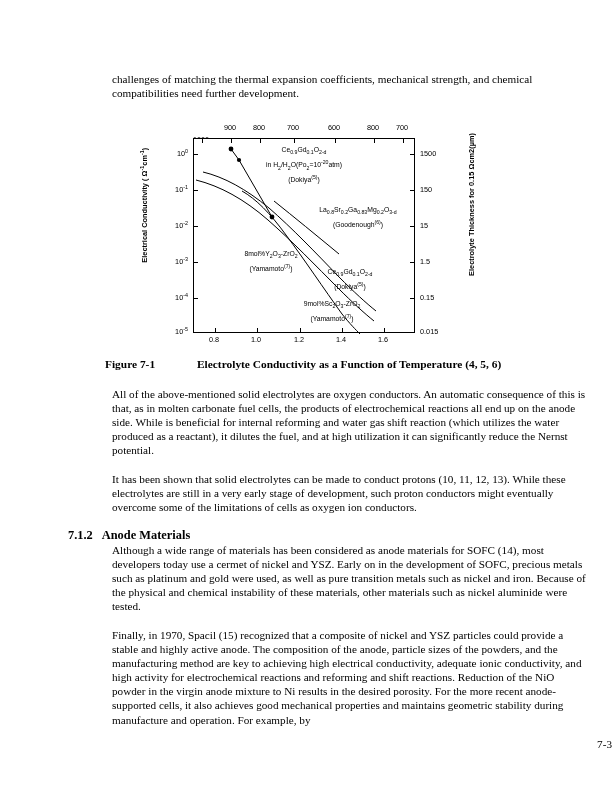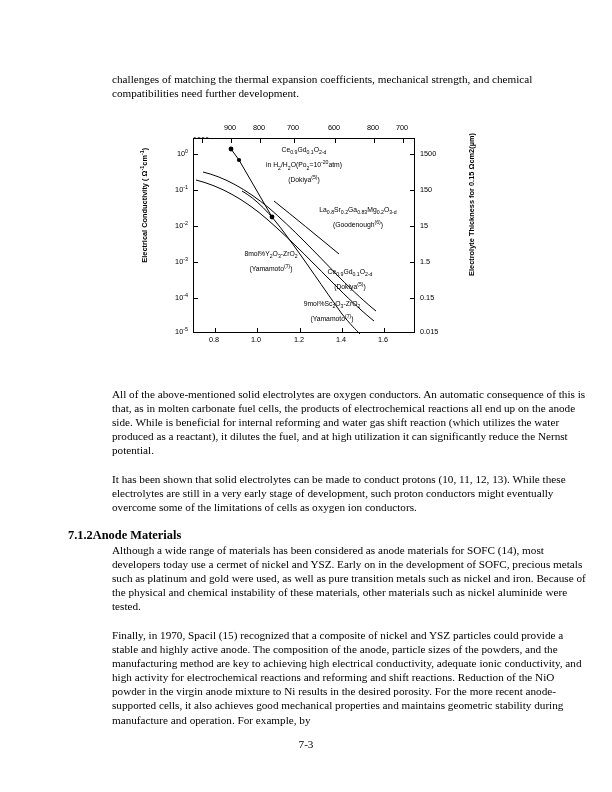--- a/index.html
+++ b/index.html
@@ -26,36 +26,36 @@
     margin-left: 44px;
   }
   .heading {
     position: absolute;
     left: 68px;
     width: 478px;
     font-size: 12.4px;
     font-weight: bold;
     line-height: 15px;
   }
-  .heading .num { }
+  .heading .num { margin-right: 9px; }
   .fig-caption {
     position: absolute;
     left: 68px;
     width: 478px;
     font-size: 11.4px;
     font-weight: bold;
     text-align: left;
   }
   .fig-caption .cap-label { display: inline-block; width: 92px; margin-left: 37px; }
   .page-num {
     position: absolute;
     left: 0;
     width: 612px;
     top: 738px;
-    text-align: center;
+    text-align: right;
     font-size: 11.2px;
   }
 
   
   .figure {
     position: absolute;
     left: 115px;
     top: 112px;
     width: 370px;
     height: 240px;
@@ -330,20 +330,23 @@
       <span style="left:148px;">1.4</span>
       <span style="left:190px;">1.6</span>
     </div>
 
 
     <div class="yaxis-title">Electrical Conductivity ( <b>Ω</b><sup>-1</sup>cm<sup>-1</sup>)</div>
 
     <div class="y2axis-title">Electrolyte Thickness for 0.15 Ωcm2(µm)</div>
   </div>
 
+  <div class="fig-caption" style="top:358px;">
+    <span class="cap-label">Figure 7-1</span><span>Electrolyte Conductivity as a Function of Temperature (4, 5, 6)</span>
+  </div>
 
   <div class="body-text" style="top:387px;">All of the above-mentioned solid electrolytes are oxygen conductors. An automatic consequence of this is that, as in molten carbonate fuel cells, the products of electrochemical reactions all end up on the anode side. While is beneficial for internal reforming and water gas shift reaction (which utilizes the water produced as a reactant), it dilutes the fuel, and at high utilization it can significantly reduce the Nernst potential.</div>
 
   <div class="body-text" style="top:472px;">It has been shown that solid electrolytes can be made to conduct protons (10, 11, 12, 13). While these electrolytes are still in a very early stage of development, such proton conductors might eventually overcome some of the limitations of cells as oxygen ion conductors.</div>
 
   <div class="heading" style="top:528px;">
     <span class="num">7.1.2</span><span>Anode Materials</span>
   </div>
 
   <div class="body-text" style="top:543px;">Although a wide range of materials has been considered as anode materials for SOFC (14), most developers today use a cermet of nickel and YSZ. Early on in the development of SOFC, precious metals such as platinum and gold were used, as well as pure transition metals such as nickel and iron. Because of the physical and chemical instability of these materials, other materials such as nickel aluminide were tested.</div>

